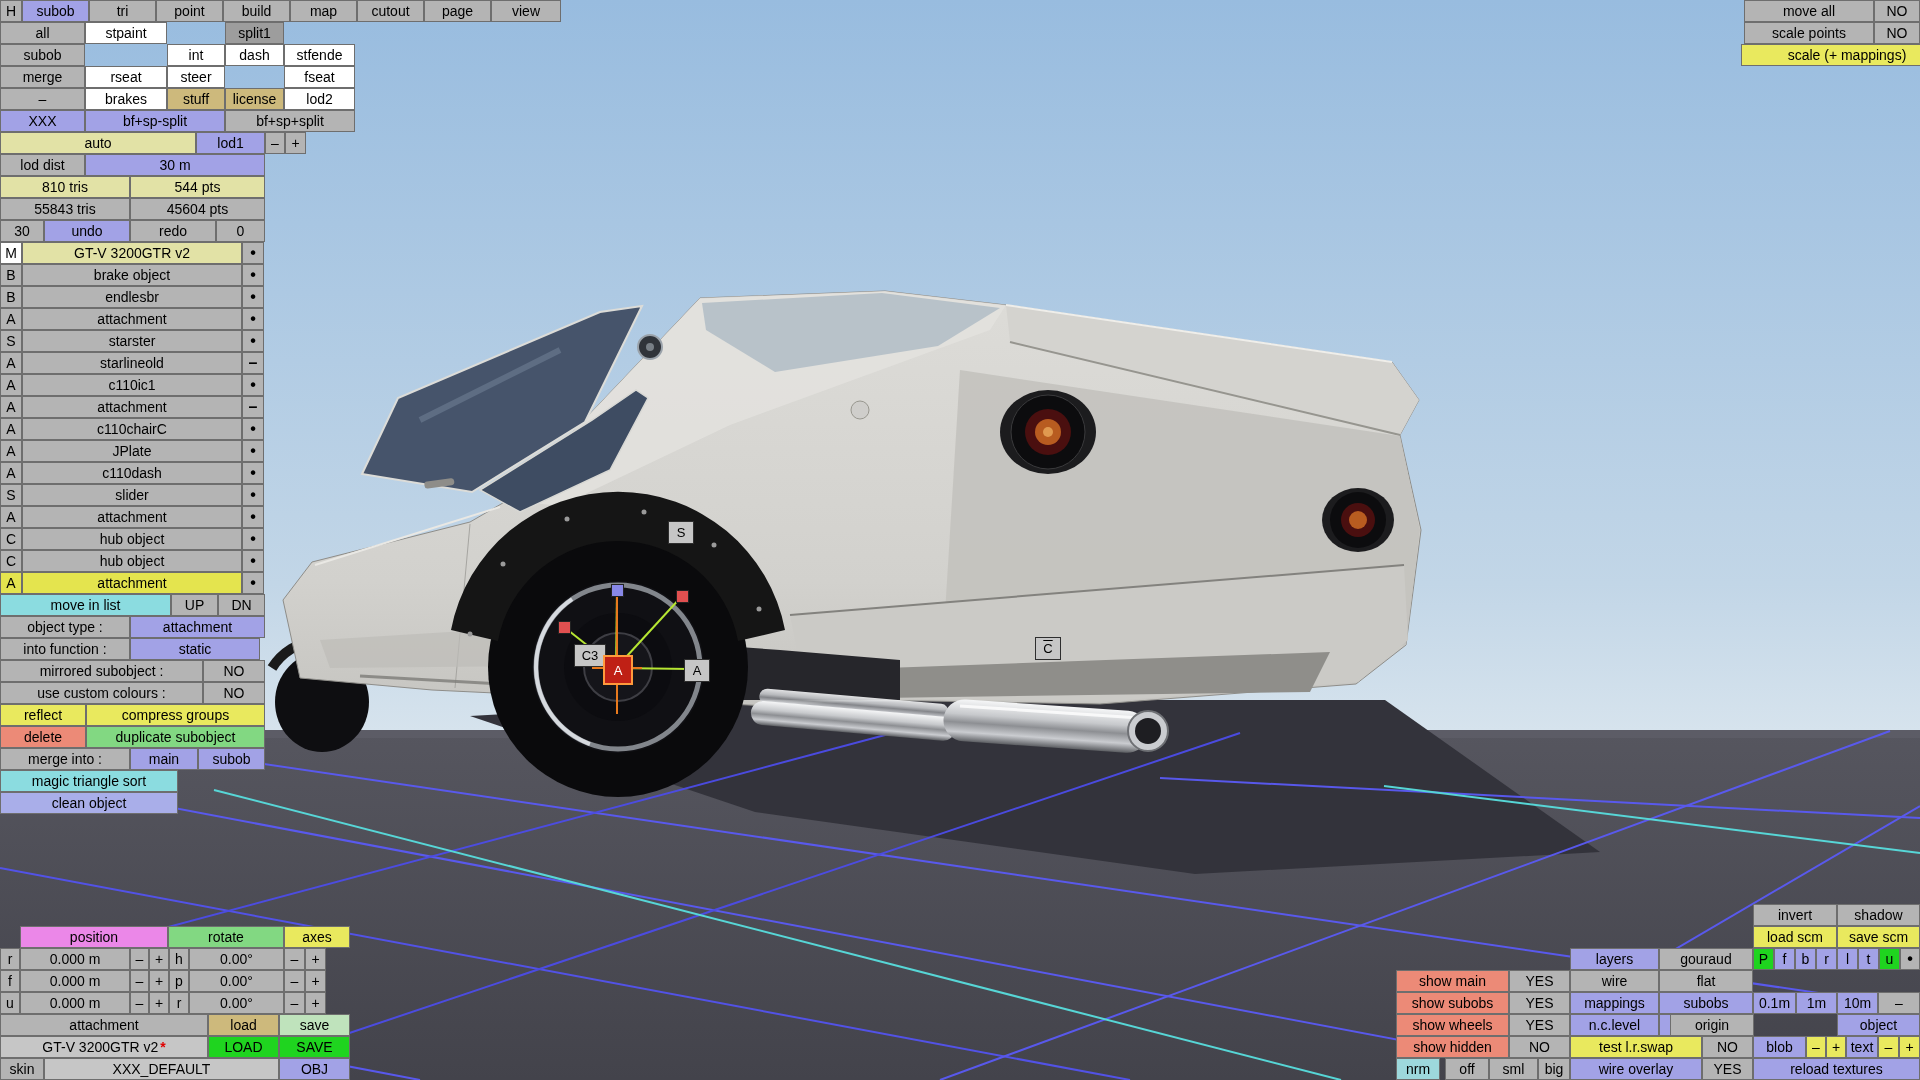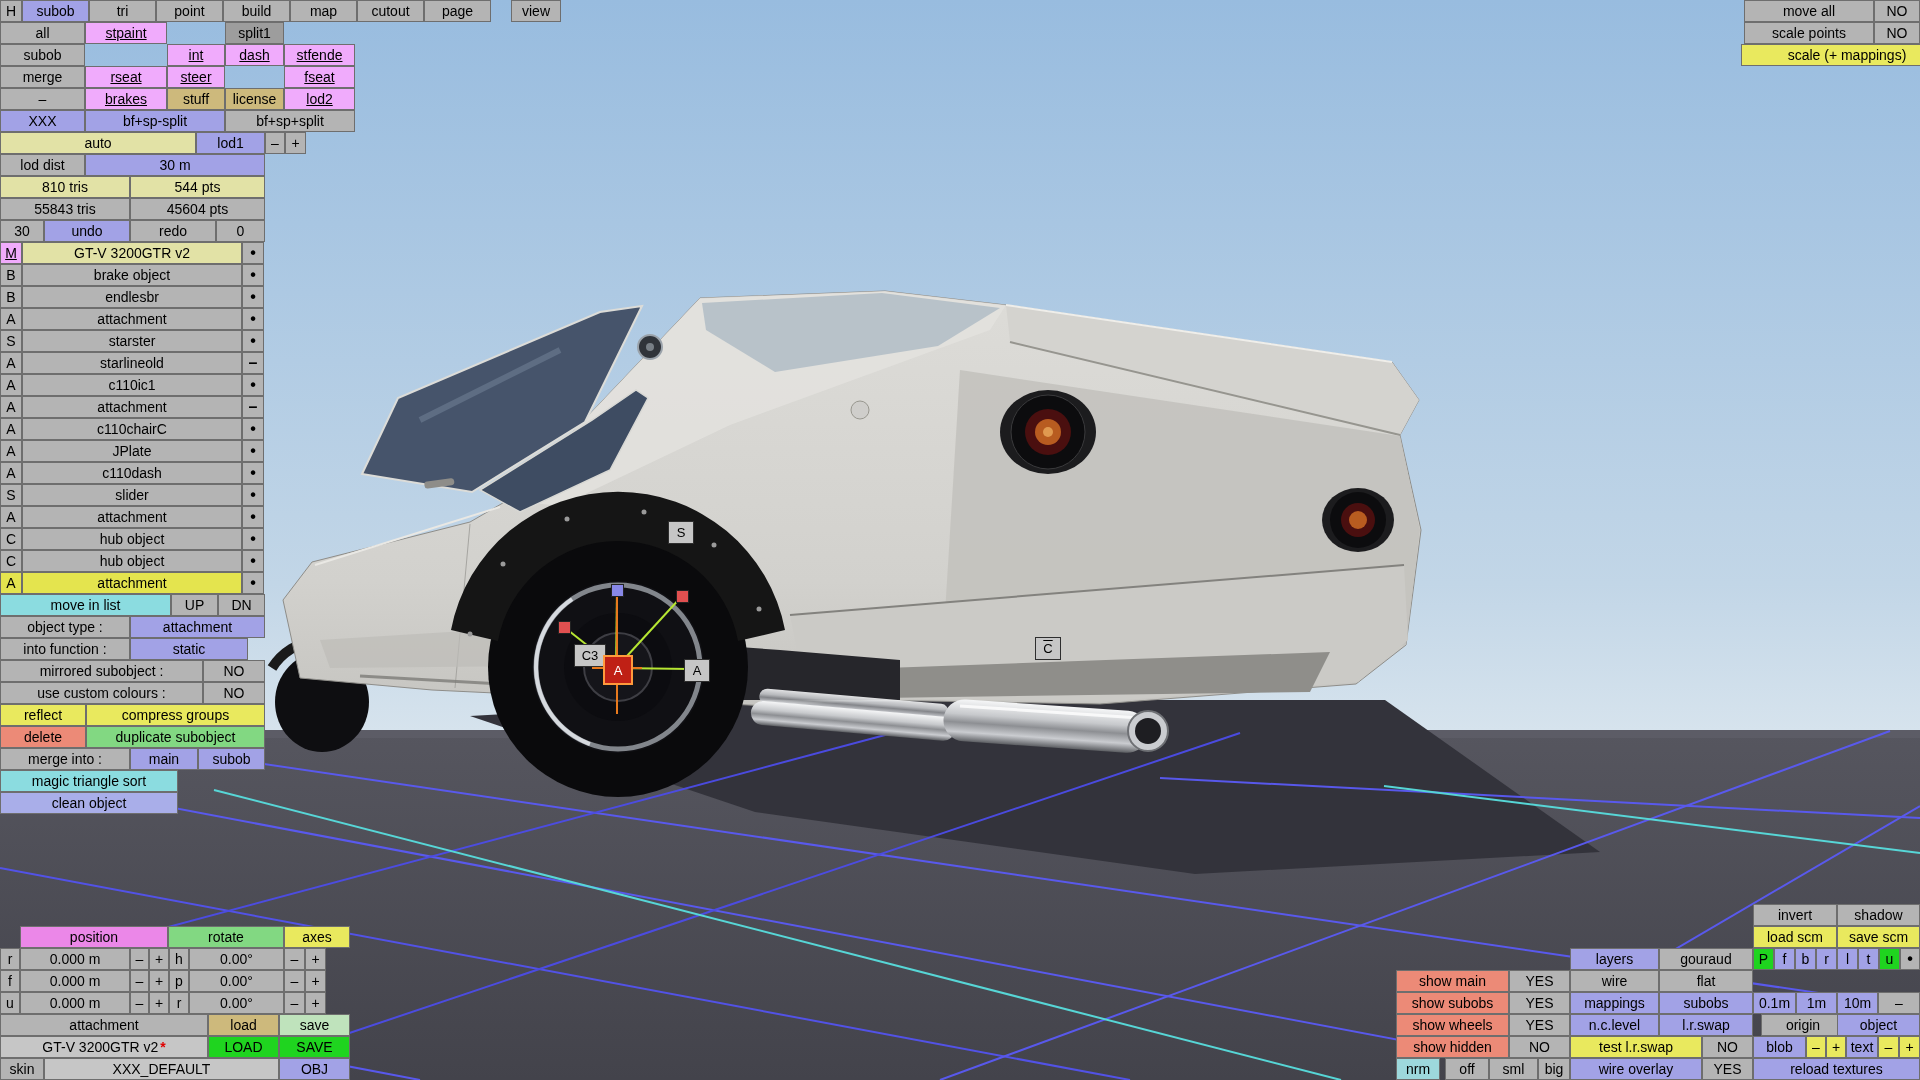--- a/index.html
+++ b/index.html
@@ -3,21 +3,21 @@
 <meta charset="utf-8">
 <style>
   html,body{margin:0;padding:0;background:#222;}
   #stage{position:relative;width:1920px;height:1080px;overflow:hidden;
          font-family:"Liberation Sans",sans-serif;background:#9cc0e0;}
   #scene{position:absolute;left:0;top:0;width:1920px;height:1080px;z-index:0;}
   .c{position:absolute;height:22px;box-sizing:border-box;border:1px solid #6e6e6e;
      background:#b4b4b4;color:#000;font-size:14px;line-height:20px;
      display:flex;align-items:center;justify-content:center;
      white-space:nowrap;overflow:hidden;z-index:10;}
-  .purple{background:#a2a2e6;} .orange{background:#f0abfc;text-decoration:underline;} .tan{background:#cdb97c;}
+  .purple{background:#a2a2e6;} .orange{background:#ffffff;} .tan{background:#cdb97c;}
   .paleyellow{background:#e2e2a6;} .yellow{background:#e9e95e;} .selyellow{background:#e4e44e;}
   .cyan{background:#8bdce0;} .lavblue{background:#a9aee9;} .salmon{background:#ec8a77;}
   .green{background:#82d882;} .brightgreen{background:#1fd41f;} .palegreen{background:#bfe3bc;}
   .pink{background:#eb87e8;} .gray2{background:#9d9d9d;} .ltgray{background:#c6c6c6;}
   .nrmcyan{background:#9dd8dc;}
   .bullet{font-size:16px;font-weight:bold;}
   .star{color:#e00000;font-weight:bold;margin-left:2px;}
   .vmark{position:absolute;width:24px;height:21px;background:#c6c6c6;border:1px solid #2e2e2e;
          color:#000;font-size:13px;display:flex;align-items:center;justify-content:center;z-index:5;}
   .vmark.ovl{text-decoration:overline;}
@@ -171,21 +171,21 @@
   <div class="vsq red" style="left:676px;top:590px"></div>
 
   <div class="c" style="left:0;top:0;width:22px">H</div>
   <div class="c purple" style="left:22px;top:0;width:67px">subob</div>
   <div class="c" style="left:89px;top:0;width:67px">tri</div>
   <div class="c" style="left:156px;top:0;width:67px">point</div>
   <div class="c" style="left:223px;top:0;width:67px">build</div>
   <div class="c" style="left:290px;top:0;width:67px">map</div>
   <div class="c" style="left:357px;top:0;width:67px">cutout</div>
   <div class="c" style="left:424px;top:0;width:67px">page</div>
-  <div class="c" style="left:511px;top:0;width:50px">view</div>
+  <div class="c" style="left:491px;top:0;width:70px">view</div>
 
   <div class="c" style="left:0;top:22px;width:85px">all</div>
   <div class="c orange" style="left:85px;top:22px;width:82px">stpaint</div>
   <div class="c gray2" style="left:225px;top:22px;width:59px">split1</div>
 
   <div class="c" style="left:0;top:44px;width:85px">subob</div>
   <div class="c orange" style="left:167px;top:44px;width:58px">int</div>
   <div class="c orange" style="left:225px;top:44px;width:59px">dash</div>
   <div class="c orange" style="left:284px;top:44px;width:71px">stfende</div>
 
@@ -288,21 +288,21 @@
   <div class="c bullet" style="left:242px;top:572px;width:22px">•</div>
 
   <div class="c cyan" style="left:0;top:594px;width:171px">move in list</div>
   <div class="c" style="left:171px;top:594px;width:47px">UP</div>
   <div class="c" style="left:218px;top:594px;width:47px">DN</div>
 
   <div class="c" style="left:0;top:616px;width:130px">object type :</div>
   <div class="c purple" style="left:130px;top:616px;width:135px">attachment</div>
 
   <div class="c" style="left:0;top:638px;width:130px">into function :</div>
-  <div class="c purple" style="left:130px;top:638px;width:118px">static</div>
+  <div class="c purple" style="left:130px;top:638px;width:130px">static</div>
 
   <div class="c" style="left:0;top:660px;width:203px">mirrored subobject :</div>
   <div class="c" style="left:203px;top:660px;width:62px">NO</div>
 
   <div class="c" style="left:0;top:682px;width:203px">use custom colours :</div>
   <div class="c" style="left:203px;top:682px;width:62px">NO</div>
 
   <div class="c yellow" style="left:0;top:704px;width:86px">reflect</div>
   <div class="c yellow" style="left:86px;top:704px;width:179px">compress groups</div>
 
@@ -396,21 +396,21 @@
   <div class="c purple" style="left:1659px;top:992px;width:94px">subobs</div>
   <div class="c purple" style="left:1753px;top:992px;width:43px">0.1m</div>
   <div class="c purple" style="left:1796px;top:992px;width:41px">1m</div>
   <div class="c purple" style="left:1837px;top:992px;width:41px">10m</div>
   <div class="c" style="left:1878px;top:992px;width:42px">–</div>
 
   <div class="c salmon" style="left:1396px;top:1014px;width:113px">show wheels</div>
   <div class="c" style="left:1509px;top:1014px;width:61px">YES</div>
   <div class="c purple" style="left:1570px;top:1014px;width:89px">n.c.level</div>
   <div class="c purple" style="left:1659px;top:1014px;width:94px">l.r.swap</div>
-  <div class="c" style="left:1761px;top:1014px;width:84px">origin</div>
+  <div class="c" style="left:1670px;top:1014px;width:84px">origin</div>
   <div class="c purple" style="left:1837px;top:1014px;width:83px">object</div>
 
   <div class="c salmon" style="left:1396px;top:1036px;width:113px">show hidden</div>
   <div class="c" style="left:1509px;top:1036px;width:61px">NO</div>
   <div class="c yellow" style="left:1570px;top:1036px;width:132px">test l.r.swap</div>
   <div class="c" style="left:1702px;top:1036px;width:51px">NO</div>
   <div class="c purple" style="left:1753px;top:1036px;width:53px">blob</div>
   <div class="c yellow" style="left:1806px;top:1036px;width:20px">–</div>
   <div class="c yellow" style="left:1826px;top:1036px;width:20px">+</div>
   <div class="c purple" style="left:1846px;top:1036px;width:32px">text</div>

